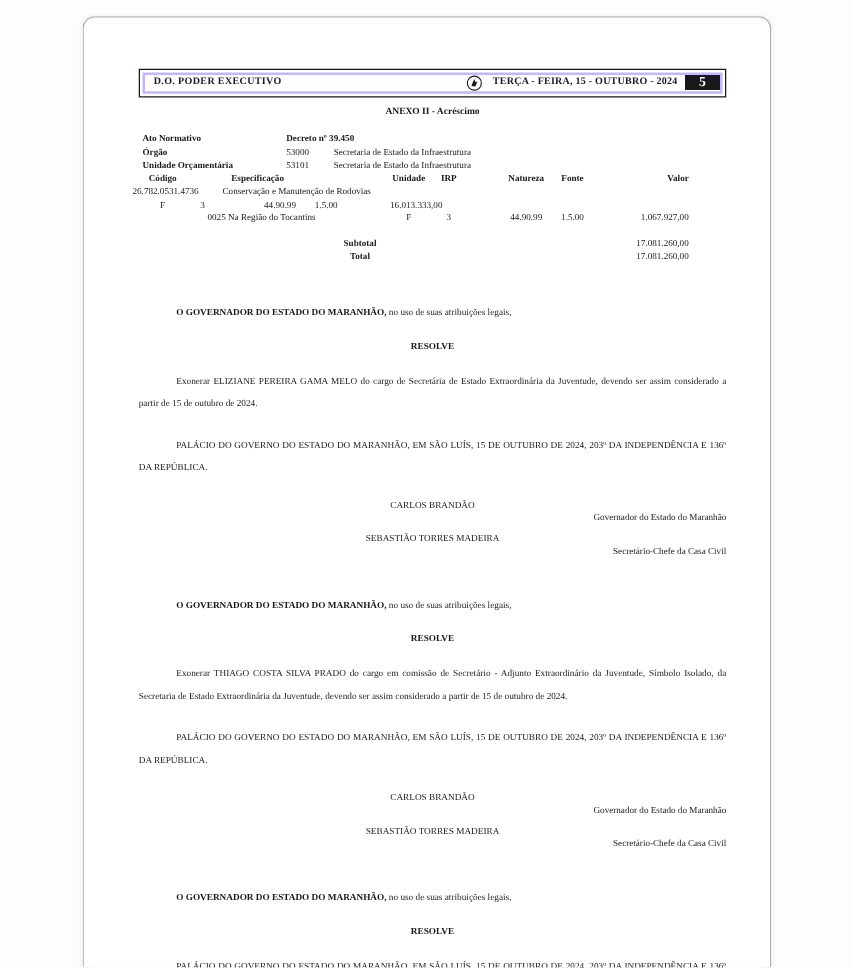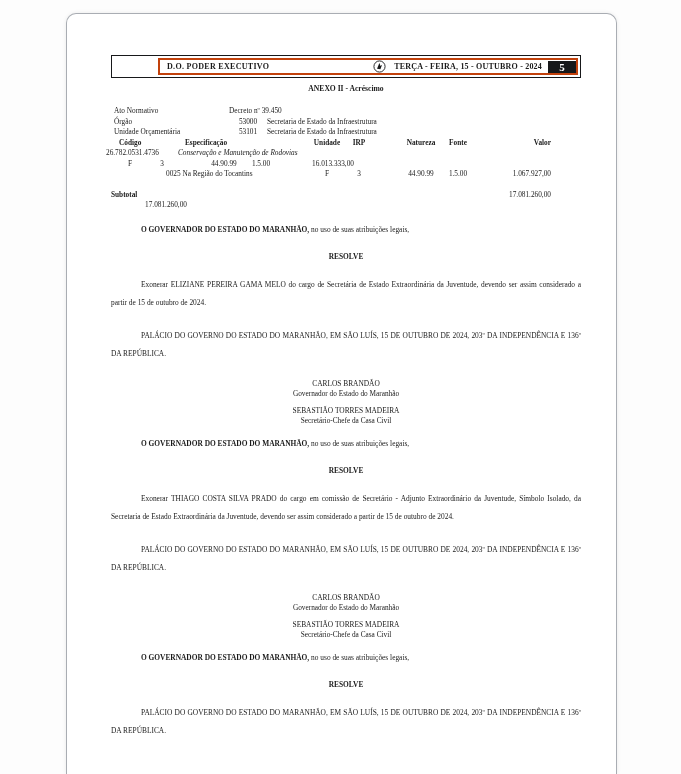--- a/index.html
+++ b/index.html
@@ -8,65 +8,65 @@
   .sheet {
     position:absolute; left:66px; top:13px; width:551px; height:761px;
     background:#ffffff; border:1px solid #a9adb3; border-bottom:none;
     border-radius:10px 10px 0 0;
     box-shadow:0 0 4px rgba(0,0,0,0.08);
   }
   .content { position:absolute; left:44px; top:0; width:470px; }
 
   
   .hdr-outer { margin-top:41px; border:1px solid #17181a; padding:2px; }
-  .hdr-inner { border:2px solid #c2410c; display:flex; align-items:center; height:17px;margin-left:44px; }
+  .hdr-inner { border:2px solid #c4b5fd; display:flex; align-items:flex-start; height:17px; }
   .hdr-left { flex:1; display:flex; align-items:center; padding-left:7px;
     font-weight:bold; font-size:8px; letter-spacing:0.3px; }
   .hdr-emblem { display:flex; align-items:center; justify-content:center; width:30px; }
   .hdr-date { display:flex; align-items:center; justify-content:flex-end; padding-right:6px;
     font-weight:bold; font-size:8px; letter-spacing:0.2px; }
   .hdr-page { width:28px; background:#17181a; color:#ffffff; display:flex; align-items:center;
     justify-content:center; font-weight:bold; font-size:11px; }
 
   .annex-title { text-align:center; font-weight:bold; font-size:7.6px; margin-top:6px; }
 
   
   .btable { margin-top:13px; font-size:7.3px; line-height:10.5px; width:440px; }
   .meta-row { display:flex; }
-  .meta-label { width:118px; font-weight:normal; padding-left:3px; }
-  .meta-code { width:38px;text-align:center; }
+  .meta-label { width:118px; font-weight:bold; padding-left:3px; }
+  .meta-code { width:38px; }
   .meta-desc { flex:1; }
-  .meta-value-bold { font-weight:normal;text-align:center; }
+  .meta-value-bold { font-weight:bold;text-align:center; }
   .cols-row { display:flex; font-weight:bold; }
   .c-codigo { padding-left:8px; width:60px; }
   .c-espec { flex:1; padding-left:14px; }
   .c-esfera { width:38px; text-align:center; }
   .c-irp { width:26px; text-align:center; }
   .c-natureza { width:40px; text-align:center;margin-left:29px; }
   .c-fonte { width:34px; text-align:center; }
   .c-valor { width:76px; text-align:right; }
   .prog-row { display:flex; }
   .prog-codigo { width:62px; margin-left:-5px;font-family:Liberation Serif, serif; }
-  .prog-espec { flex:1; padding-left:10px;font-style:italic; }
+  .prog-espec { flex:1; padding-left:10px; }
   .d-row { display:flex; }
   .d-espec { flex:1; padding-left:55px; }
   .sum-row { display:flex; font-size:7.3px; line-height:10.5px; width:440px; }
-  .sum-label { flex:1; text-align:left; font-weight:bold; padding-right:10px; }
+  .sum-label { flex:1; text-align:center; font-weight:bold; padding-right:10px; }
   .sum-value { width:76px; text-align:right; }
   .sum-block { margin-top:10px; }
 
   .section-title { text-align:center; font-weight:bold; font-size:7.8px; letter-spacing:0.4px; margin-top:27px; }
 
   
-  .opening { margin-top:14px; font-size:7.4px; text-indent:30px; }
+  .opening { margin-top:34px; font-size:7.4px; text-indent:30px; }
   .opening .b { font-weight:bold; }
   .resolve { text-align:center; font-weight:bold; font-size:7.4px; margin-top:18px; }
   .para { margin-top:15px; font-size:7.4px; line-height:18px; text-align:justify; text-indent:30px; }
   .sig-name { text-align:center; font-size:7.4px; margin-top:16px; }
-  .sig-role { text-align:center; font-size:7.3px; margin-top:1px; }
+  .sig-role { text-align:right; font-size:7.3px; margin-top:1px; }
   .sig-gap { margin-top:8px; }
 </style>
 </head>
 <body>
 
 <div class="canvas">
   <div class="sheet">
     <div class="content">
 
       <div class="hdr-outer">
@@ -131,20 +131,21 @@
           <span class="c-fonte">1.5.00</span>
           <span class="c-valor">1.067.927,00</span>
         </div>
 
         <div class="sum-block">
           <div class="sum-row">
             <span class="sum-label">Subtotal</span>
             <span class="sum-value">17.081.260,00</span>
           </div>
           <div class="sum-row">
+            <span class="sum-label">Total</span>
             <span class="sum-value">17.081.260,00</span>
           </div>
         </div>
       </div>
 
 
       <div>
         <div class="opening">
           <span class="b">O GOVERNADOR DO ESTADO DO MARANHÃO,</span><span> no uso de suas atribuições legais,</span>
         </div>

